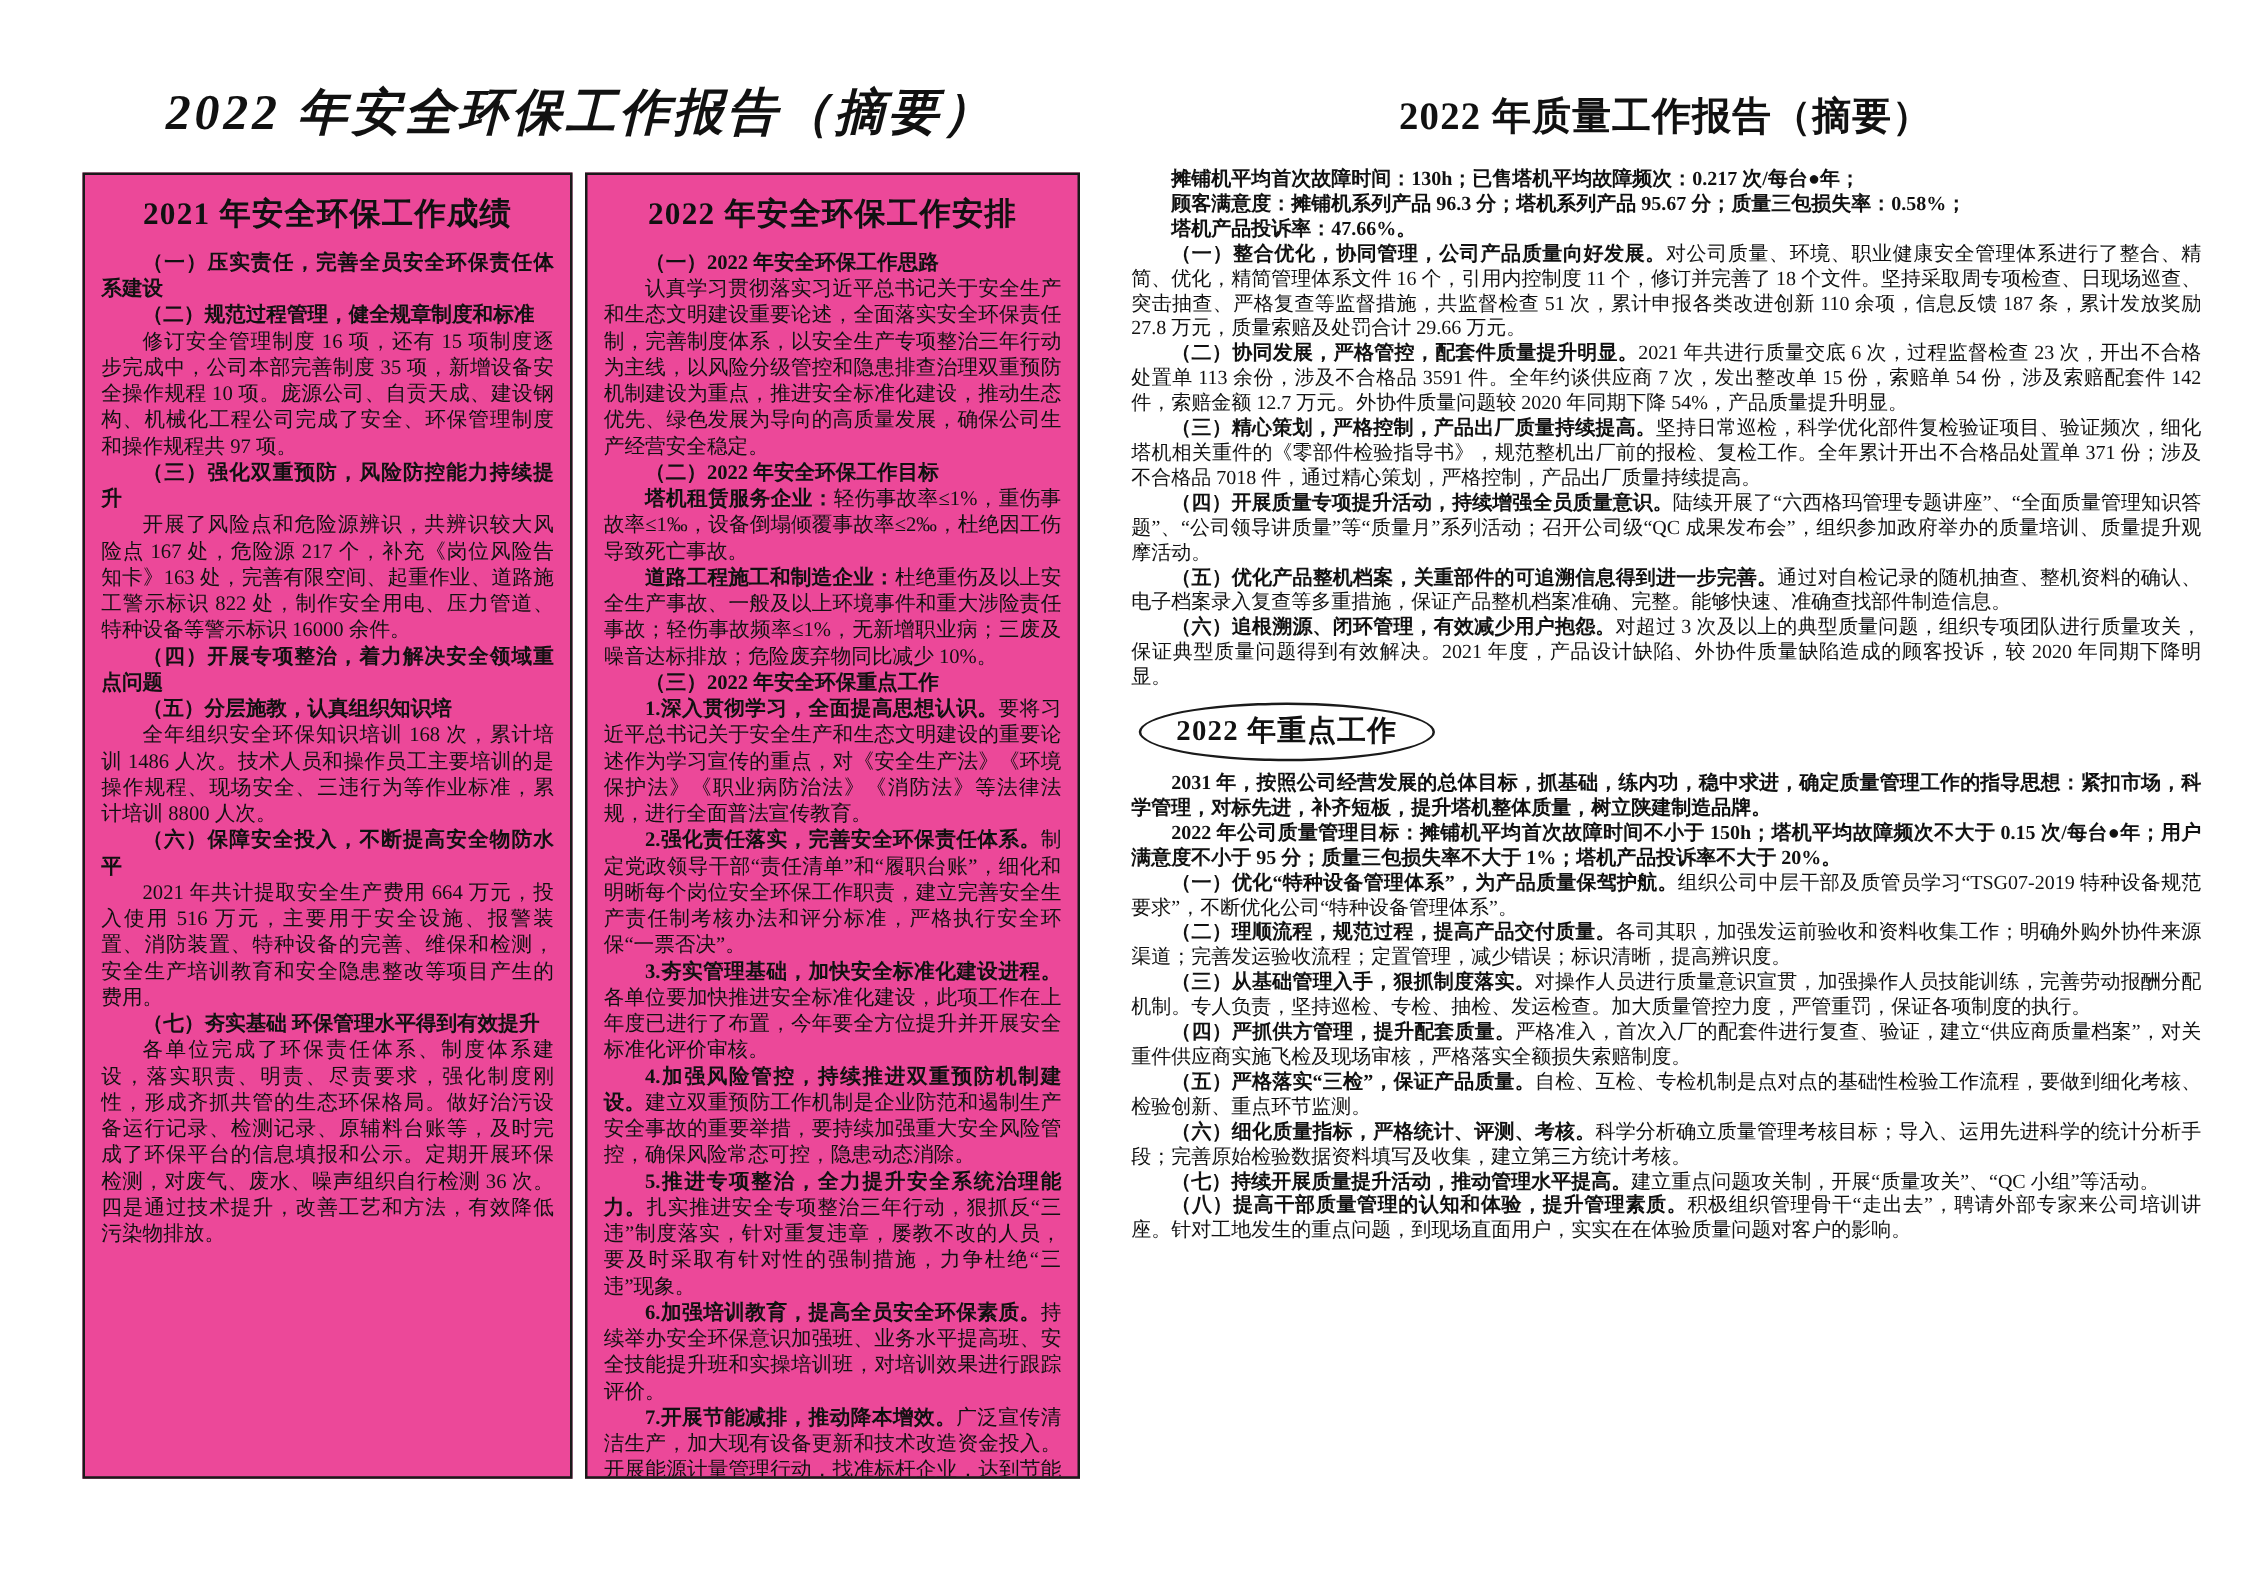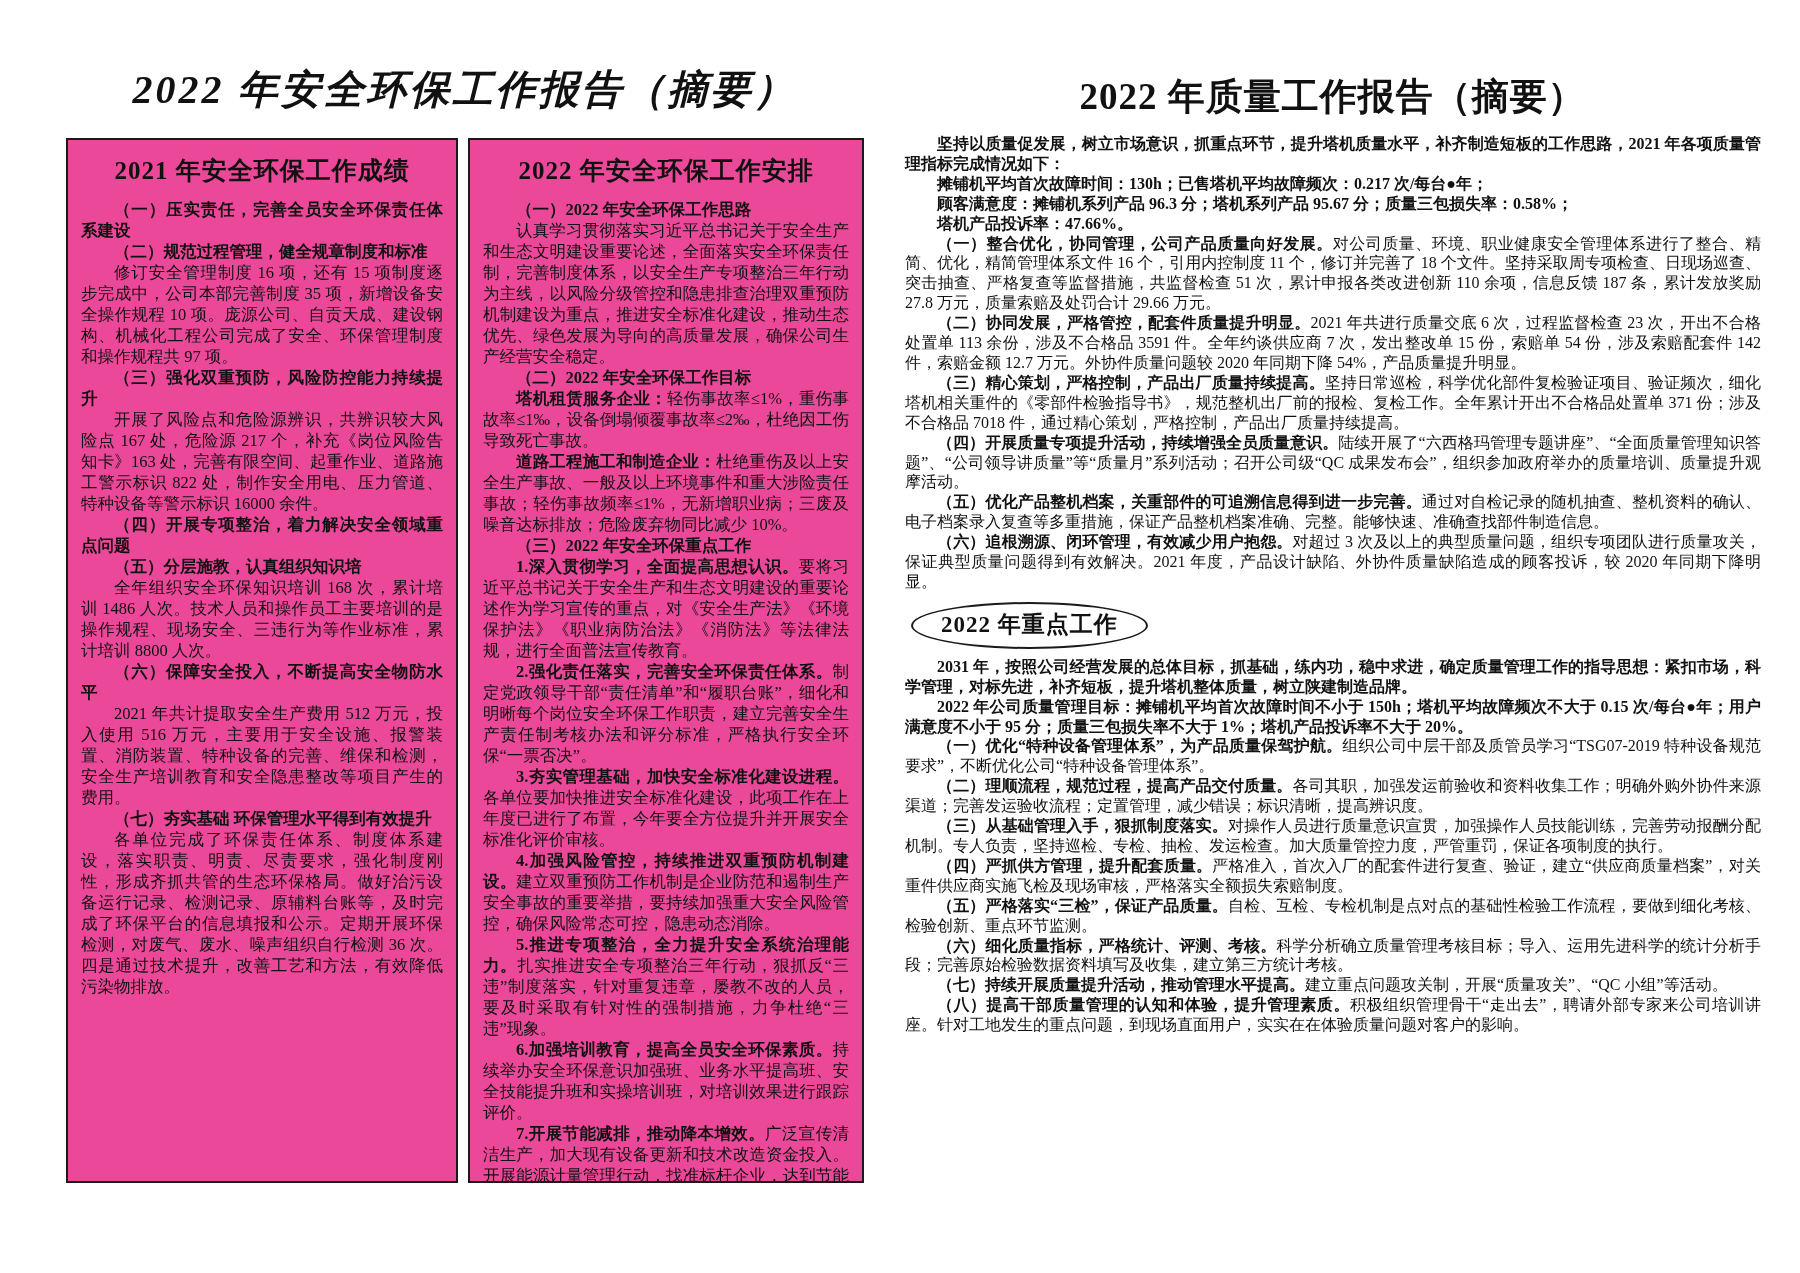--- a/index.html
+++ b/index.html
@@ -8,21 +8,21 @@
     font-family:"Liberation Serif","DejaVu Serif",serif;color:#111;
     overflow:hidden;
   }
   .page-title-left{
     position:absolute;left:66px;top:62px;width:797px;
     text-align:center;font-size:40px;font-weight:bold;font-style:italic;
     letter-spacing:3px;white-space:nowrap;
   }
   .page-title-right{
     position:absolute;left:905px;top:72px;width:855px;
-    text-align:center;font-size:37px;font-weight:bold;letter-spacing:1px;
+    text-align:center;font-size:31px;font-weight:bold;letter-spacing:1px;
     white-space:nowrap;
   }
   .box{
     position:absolute;top:138px;height:1045px;border:2px solid #1a1a1a;
     box-sizing:border-box;padding:8px 13px 6px 13px;overflow:hidden;background:#ec4899;
   }
   .box1{left:66px;width:392px;}
   .box2{left:468px;width:396px;}
   .box-title{
     text-align:center;font-size:25px;font-weight:bold;margin:6px 0 12px 0;
@@ -50,21 +50,21 @@
   <div>
       <p class="para"><b>（一）压实责任，完善全员安全环保责任体系建设</b></p>
       <p class="para"><b>（二）规范过程管理，健全规章制度和标准</b></p>
       <p class="para"><span>修订安全管理制度 16 项，还有 15 项制度逐步完成中，公司本部完善制度 35 项，新增设备安全操作规程 10 项。庞源公司、自贡天成、建设钢构、机械化工程公司完成了安全、环保管理制度和操作规程共 97 项。</span></p>
       <p class="para"><b>（三）强化双重预防，风险防控能力持续提升</b></p>
       <p class="para"><span>开展了风险点和危险源辨识，共辨识较大风险点 167 处，危险源 217 个，补充《岗位风险告知卡》163 处，完善有限空间、起重作业、道路施工警示标识 822 处，制作安全用电、压力管道、特种设备等警示标识 16000 余件。</span></p>
       <p class="para"><b>（四）开展专项整治，着力解决安全领域重点问题</b></p>
       <p class="para"><b>（五）分层施教，认真组织知识培</b></p>
       <p class="para"><span>全年组织安全环保知识培训 168 次，累计培训 1486 人次。技术人员和操作员工主要培训的是操作规程、现场安全、三违行为等作业标准，累计培训 8800 人次。</span></p>
       <p class="para"><b>（六）保障安全投入，不断提高安全物防水平</b></p>
-      <p class="para"><span>2021 年共计提取安全生产费用 512 万元，投入使用 516 万元，主要用于安全设施、报警装置、消防装置、特种设备的完善、维保和检测，安全生产培训教育和安全隐患整改等项目产生的费用。</span></p>
+      <p class="para"><span>2021 年共计提取安全生产费用 664 万元，投入使用 516 万元，主要用于安全设施、报警装置、消防装置、特种设备的完善、维保和检测，安全生产培训教育和安全隐患整改等项目产生的费用。</span></p>
       <p class="para"><b>（七）夯实基础 环保管理水平得到有效提升</b></p>
       <p class="para"><span>各单位完成了环保责任体系、制度体系建设，落实职责、明责、尽责要求，强化制度刚性，形成齐抓共管的生态环保格局。做好治污设备运行记录、检测记录、原辅料台账等，及时完成了环保平台的信息填报和公示。定期开展环保检测，对废气、废水、噪声组织自行检测 36 次。四是通过技术提升，改善工艺和方法，有效降低污染物排放。</span></p>
     </div>
 </div>
 
 <div class="box box2">
   <div class="box-title">2022 年安全环保工作安排</div>
   <div>
       <p class="para"><b>（一）2022 年安全环保工作思路</b></p>
       <p class="para"><span>认真学习贯彻落实习近平总书记关于安全生产和生态文明建设重要论述，全面落实安全环保责任制，完善制度体系，以安全生产专项整治三年行动为主线，以风险分级管控和隐患排查治理双重预防机制建设为重点，推进安全标准化建设，推动生态优先、绿色发展为导向的高质量发展，确保公司生产经营安全稳定。</span></p>
@@ -79,21 +79,20 @@
       <p class="para"><b>5.推进专项整治，全力提升安全系统治理能力。</b><span>扎实推进安全专项整治三年行动，狠抓反“三违”制度落实，针对重复违章，屡教不改的人员，要及时采取有针对性的强制措施，力争杜绝“三违”现象。</span></p>
       <p class="para"><b>6.加强培训教育，提高全员安全环保素质。</b><span>持续举办安全环保意识加强班、业务水平提高班、安全技能提升班和实操培训班，对培训效果进行跟踪评价。</span></p>
       <p class="para"><b>7.开展节能减排，推动降本增效。</b><span>广泛宣传清洁生产，加大现有设备更新和技术改造资金投入。开展能源计量管理行动，找准标杆企业，达到节能减排目标。</span></p>
     </div>
 </div>
 
 <div class="page-title-right">2022 年质量工作报告（摘要）</div>
 
 <div class="p2-body">
   <div>
-      <p class="para"><b>坚持以质量促发展，树立市场意识，抓重点环节，提升塔机质量水平，补齐制造短板的工作思路，2021 年各项质量管理指标完成情况如下：</b></p>
       <p class="para"><b>摊铺机平均首次故障时间：130h；已售塔机平均故障频次：0.217 次/每台●年；</b></p>
       <p class="para"><b>顾客满意度：摊铺机系列产品 96.3 分；塔机系列产品 95.67 分；质量三包损失率：0.58%；</b></p>
       <p class="para"><b>塔机产品投诉率：47.66%。</b></p>
       <p class="para"><b>（一）整合优化，协同管理，公司产品质量向好发展。</b><span>对公司质量、环境、职业健康安全管理体系进行了整合、精简、优化，精简管理体系文件 16 个，引用内控制度 11 个，修订并完善了 18 个文件。坚持采取周专项检查、日现场巡查、突击抽查、严格复查等监督措施，共监督检查 51 次，累计申报各类改进创新 110 余项，信息反馈 187 条，累计发放奖励 27.8 万元，质量索赔及处罚合计 29.66 万元。</span></p>
       <p class="para"><b>（二）协同发展，严格管控，配套件质量提升明显。</b><span>2021 年共进行质量交底 6 次，过程监督检查 23 次，开出不合格处置单 113 余份，涉及不合格品 3591 件。全年约谈供应商 7 次，发出整改单 15 份，索赔单 54 份，涉及索赔配套件 142 件，索赔金额 12.7 万元。外协件质量问题较 2020 年同期下降 54%，产品质量提升明显。</span></p>
       <p class="para"><b>（三）精心策划，严格控制，产品出厂质量持续提高。</b><span>坚持日常巡检，科学优化部件复检验证项目、验证频次，细化塔机相关重件的《零部件检验指导书》，规范整机出厂前的报检、复检工作。全年累计开出不合格品处置单 371 份；涉及不合格品 7018 件，通过精心策划，严格控制，产品出厂质量持续提高。</span></p>
       <p class="para"><b>（四）开展质量专项提升活动，持续增强全员质量意识。</b><span>陆续开展了“六西格玛管理专题讲座”、“全面质量管理知识答题”、“公司领导讲质量”等“质量月”系列活动；召开公司级“QC 成果发布会”，组织参加政府举办的质量培训、质量提升观摩活动。</span></p>
       <p class="para"><b>（五）优化产品整机档案，关重部件的可追溯信息得到进一步完善。</b><span>通过对自检记录的随机抽查、整机资料的确认、电子档案录入复查等多重措施，保证产品整机档案准确、完整。能够快速、准确查找部件制造信息。</span></p>
       <p class="para"><b>（六）追根溯源、闭环管理，有效减少用户抱怨。</b><span>对超过 3 次及以上的典型质量问题，组织专项团队进行质量攻关，保证典型质量问题得到有效解决。2021 年度，产品设计缺陷、外协件质量缺陷造成的顾客投诉，较 2020 年同期下降明显。</span></p>
     </div>

